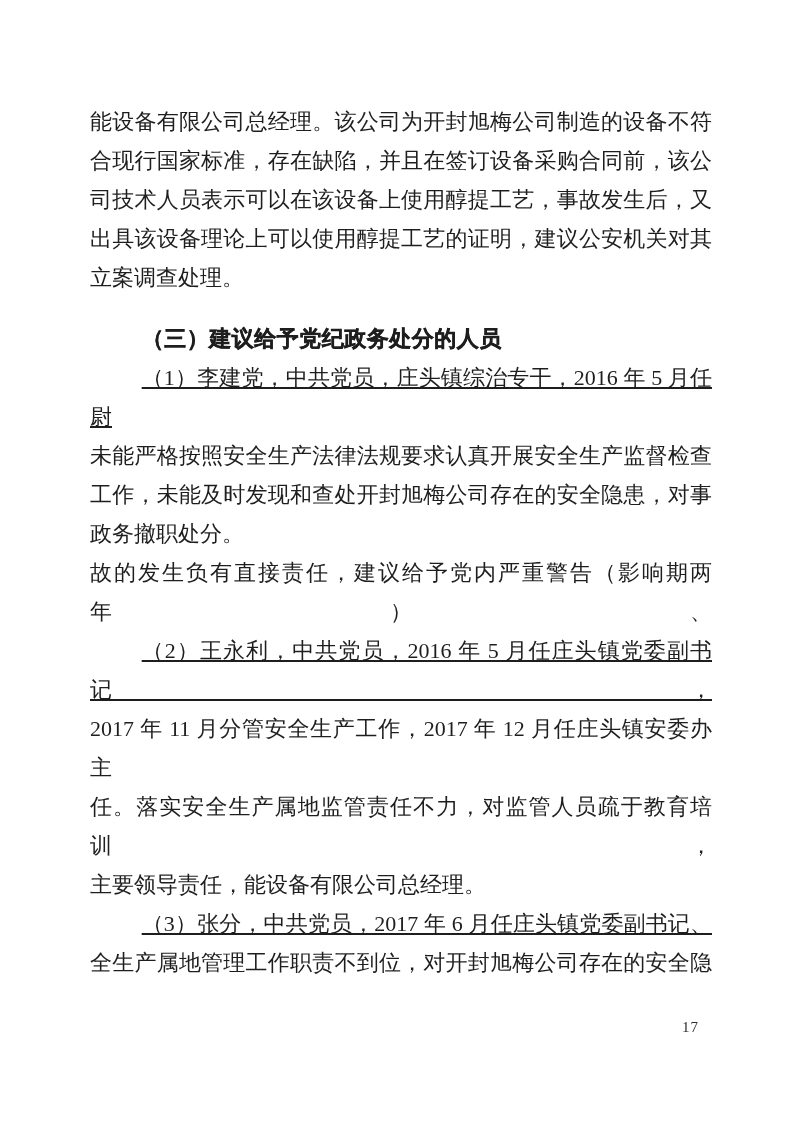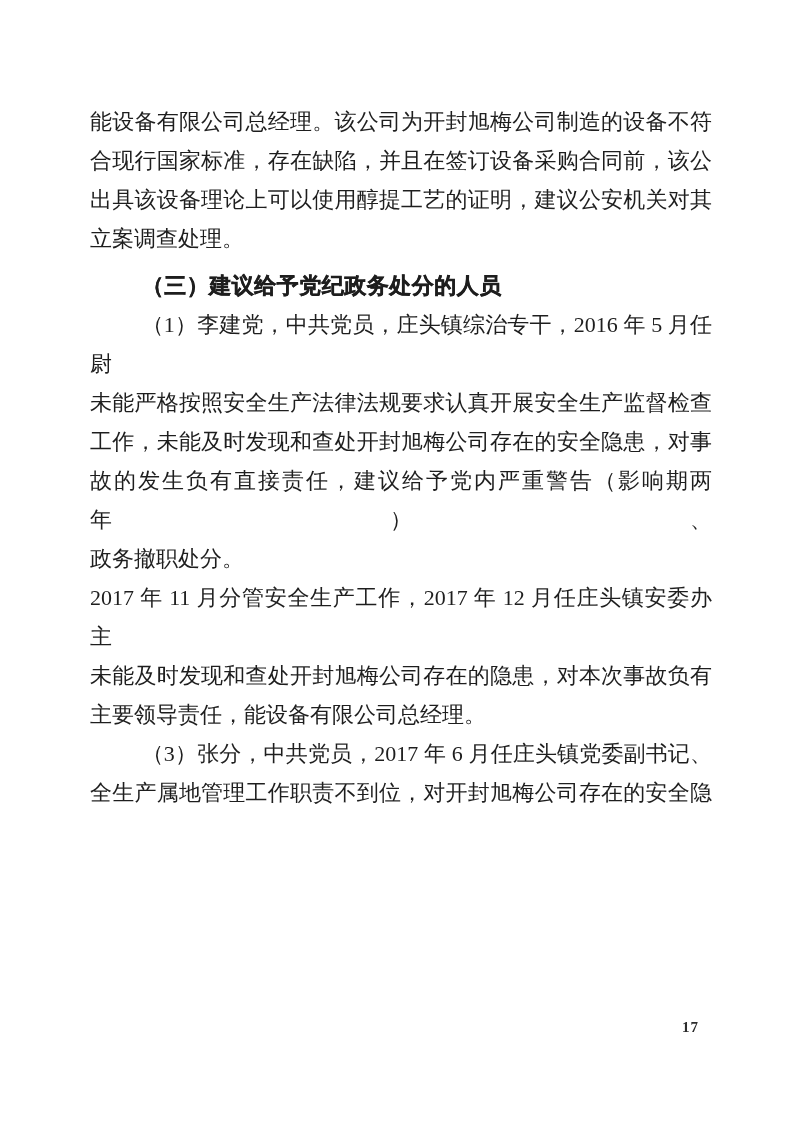--- a/index.html
+++ b/index.html
@@ -19,72 +19,73 @@
   .text-block {
     position: absolute;
     left: 90px;
     top: 102px;
     width: 622px;
     font-size: 22px;
     line-height: 39px;
   }
   .block { margin: 0; padding: 0; }
   
-  .block-body + .block-heading { margin-top: 8px; }
+  .block-body + .block-heading { margin-top: 22px; }
   .line {
     white-space: nowrap;
     text-align: justify;
   }
   .line.fill {
     
     text-align-last: justify;
     white-space: normal;
   }
-  .line.indent { text-indent: 2.35em; }
+  .line.indent { text-indent: 2.35em; text-decoration: underline; }
   .heading-line {
     font-weight: 700;
     text-indent: 2.35em;
     letter-spacing: 0.5px;
     -webkit-text-stroke: 0.4px #1e1e1e;
   }
   .page-number {
     position: absolute;
     left: 682px;
     top: 1018px;
     font-size: 15px;
     line-height: 18px;
     color: #2c2c2c;
     letter-spacing: 1px;
-    font-weight: bold;
   }
 </style>
 </head>
 <body>
 
 <div class="page">
   <div class="text-block" id="doc-body">
       <div class="block block-body">
         <div class="line fill">能设备有限公司总经理。该公司为开封旭梅公司制造的设备不符</div>
         <div class="line fill">合现行国家标准，存在缺陷，并且在签订设备采购合同前，该公</div>
+        <div class="line fill">司技术人员表示可以在该设备上使用醇提工艺，事故发生后，又</div>
         <div class="line fill">出具该设备理论上可以使用醇提工艺的证明，建议公安机关对其</div>
         <div class="line">立案调查处理。</div>
       </div>
       <div class="block block-heading">
         <div class="line heading-line">（三）建议给予党纪政务处分的人员</div>
       </div>
       <div class="block block-body">
         <div class="line fill indent">（1）李建党，中共党员，庄头镇综治专干，2016 年 5 月任尉</div>
         <div class="line fill">未能严格按照安全生产法律法规要求认真开展安全生产监督检查</div>
         <div class="line fill">工作，未能及时发现和查处开封旭梅公司存在的安全隐患，对事</div>
+        <div class="line">政务撤职处分。</div>
         <div class="line fill">故的发生负有直接责任，建议给予党内严重警告（影响期两年）、</div>
-        <div class="line">政务撤职处分。</div>
       </div>
       <div class="block block-body">
+        <div class="line fill indent">（2）王永利，中共党员，2016 年 5 月任庄头镇党委副书记，</div>
         <div class="line fill">2017 年 11 月分管安全生产工作，2017 年 12 月任庄头镇安委办主</div>
-        <div class="line fill">未能及时发现和查处开封旭梅公司存在的隐患，对本次事故负有</div>
+        <div class="line fill">任。落实安全生产属地监管责任不力，对监管人员疏于教育培训，</div>
         <div class="line">主要领导责任，能设备有限公司总经理。</div>
       </div>
       <div class="block block-body">
         <div class="line fill indent">（3）张分，中共党员，2017 年 6 月任庄头镇党委副书记、</div>
         <div class="line fill">全生产属地管理工作职责不到位，对开封旭梅公司存在的安全隐</div>
       </div>
     </div>
   <div class="page-number">17</div>
 </div>
 

